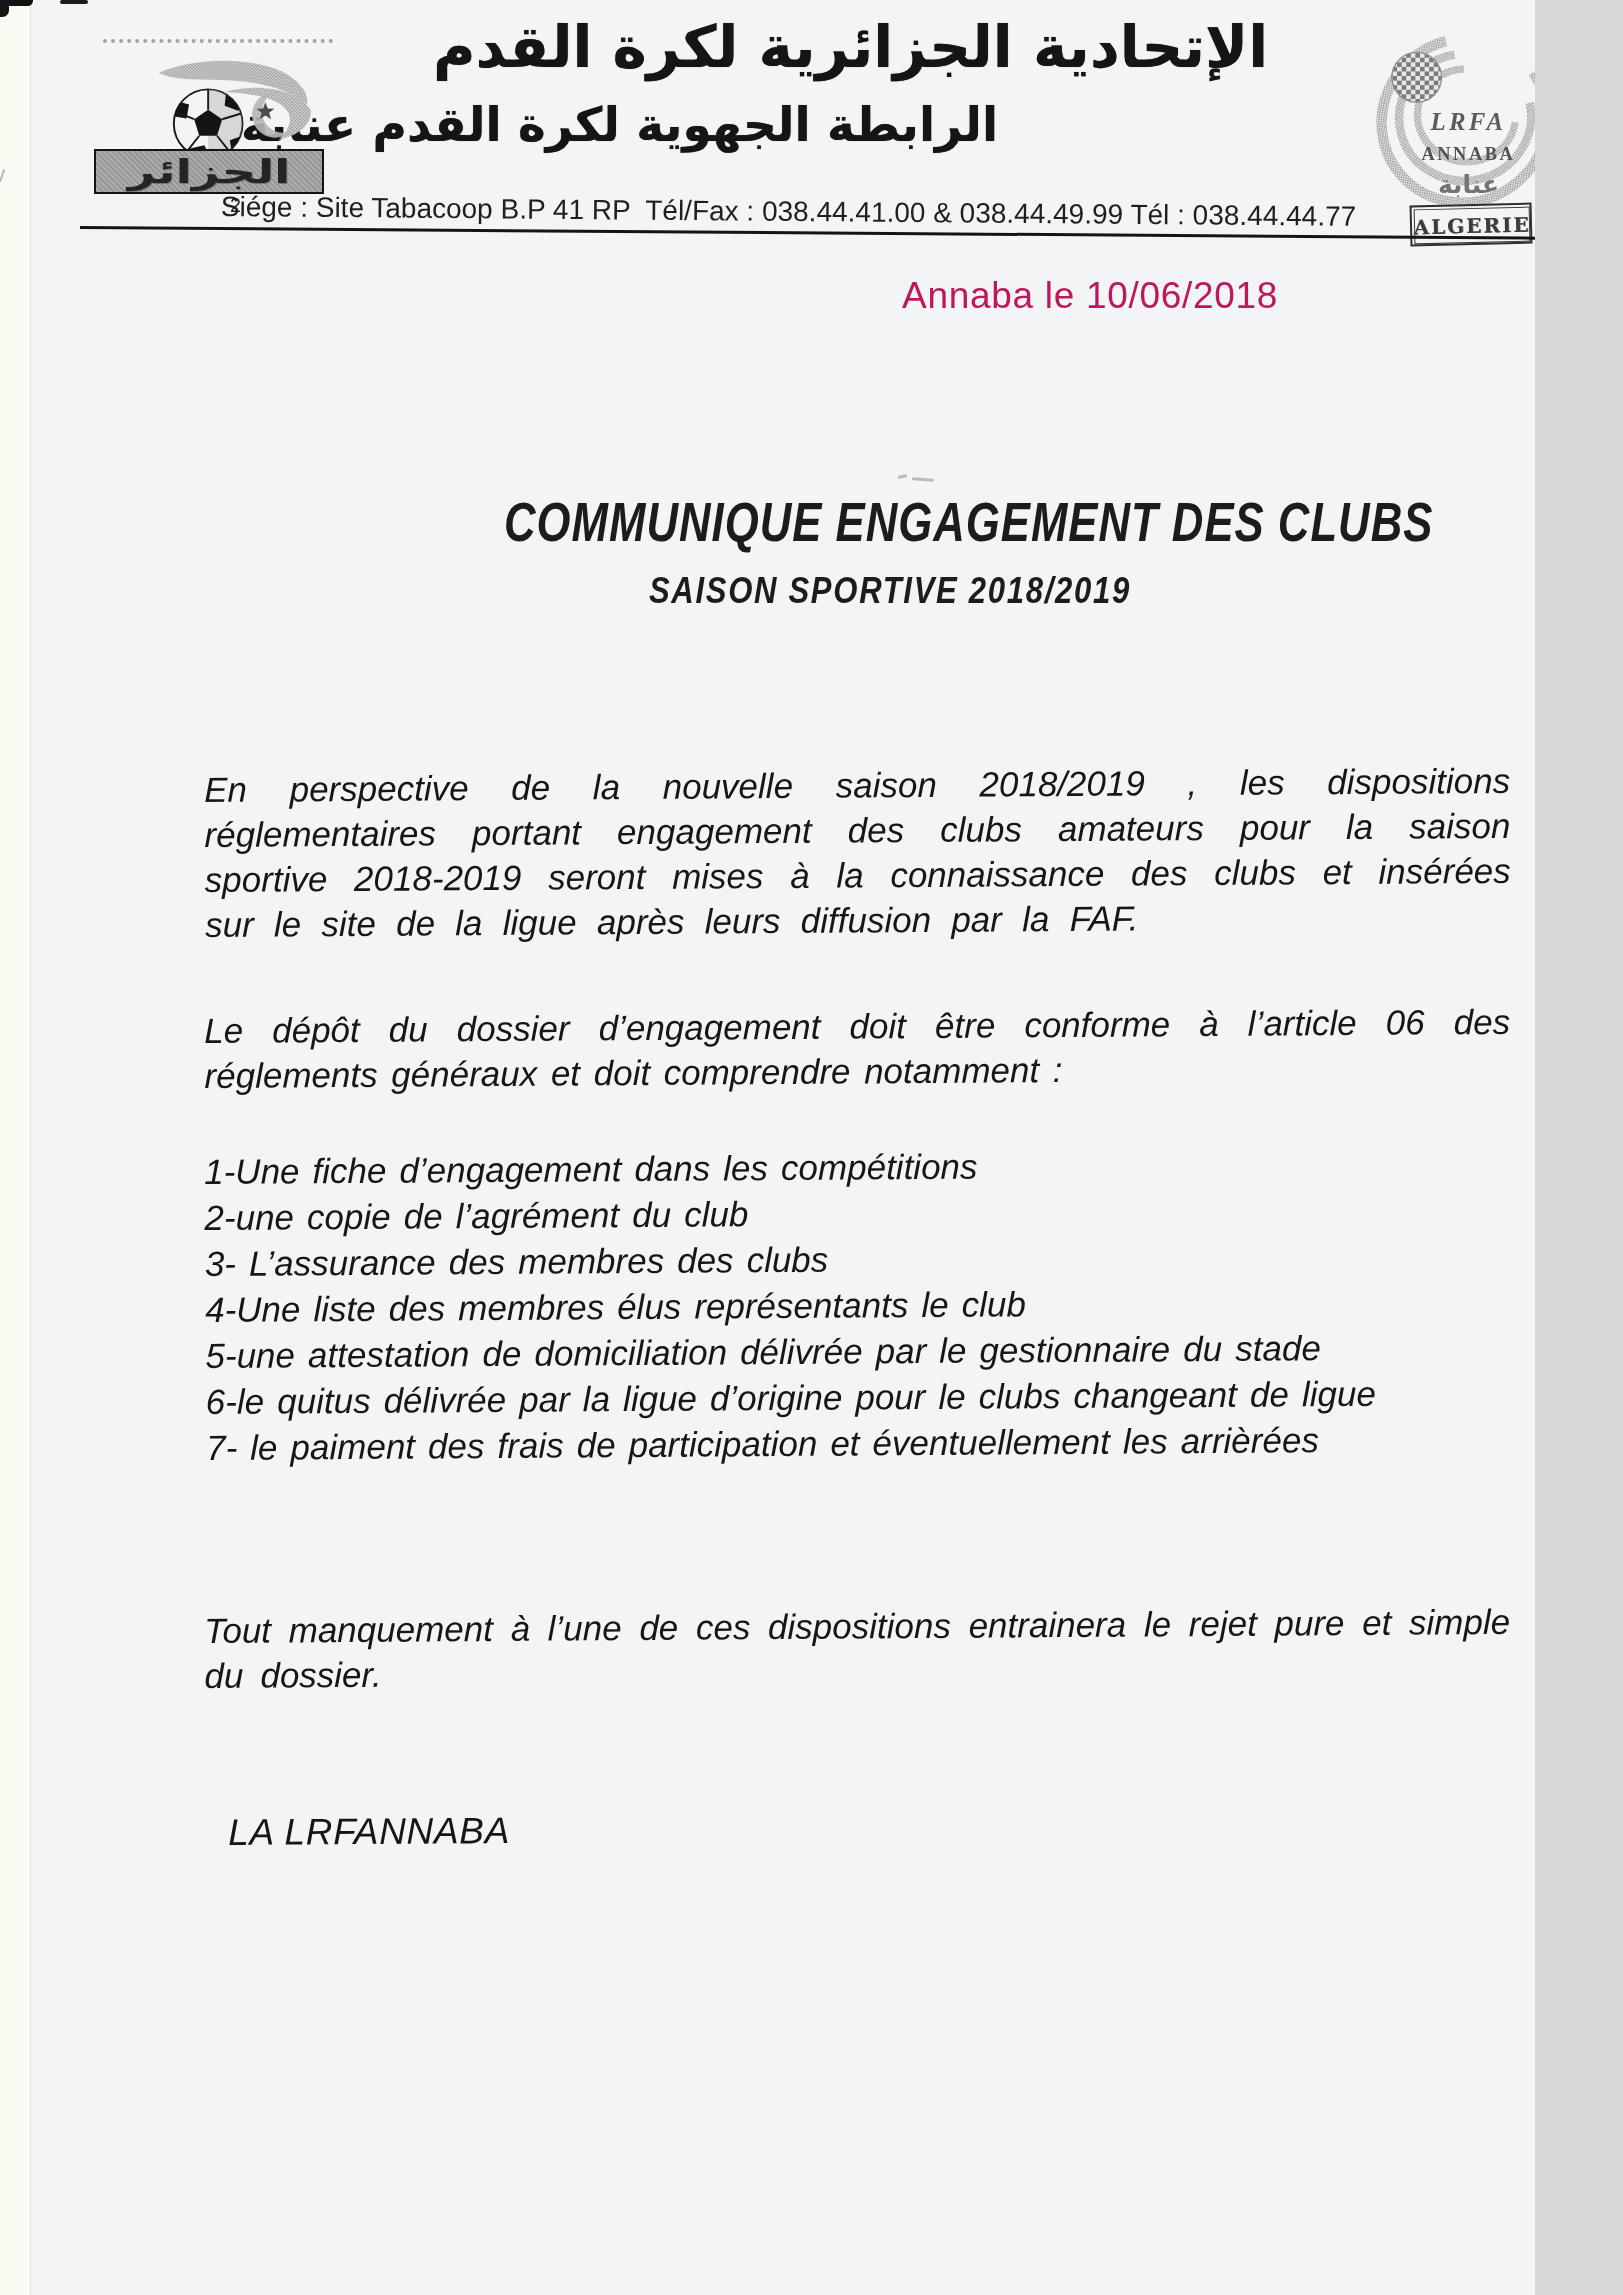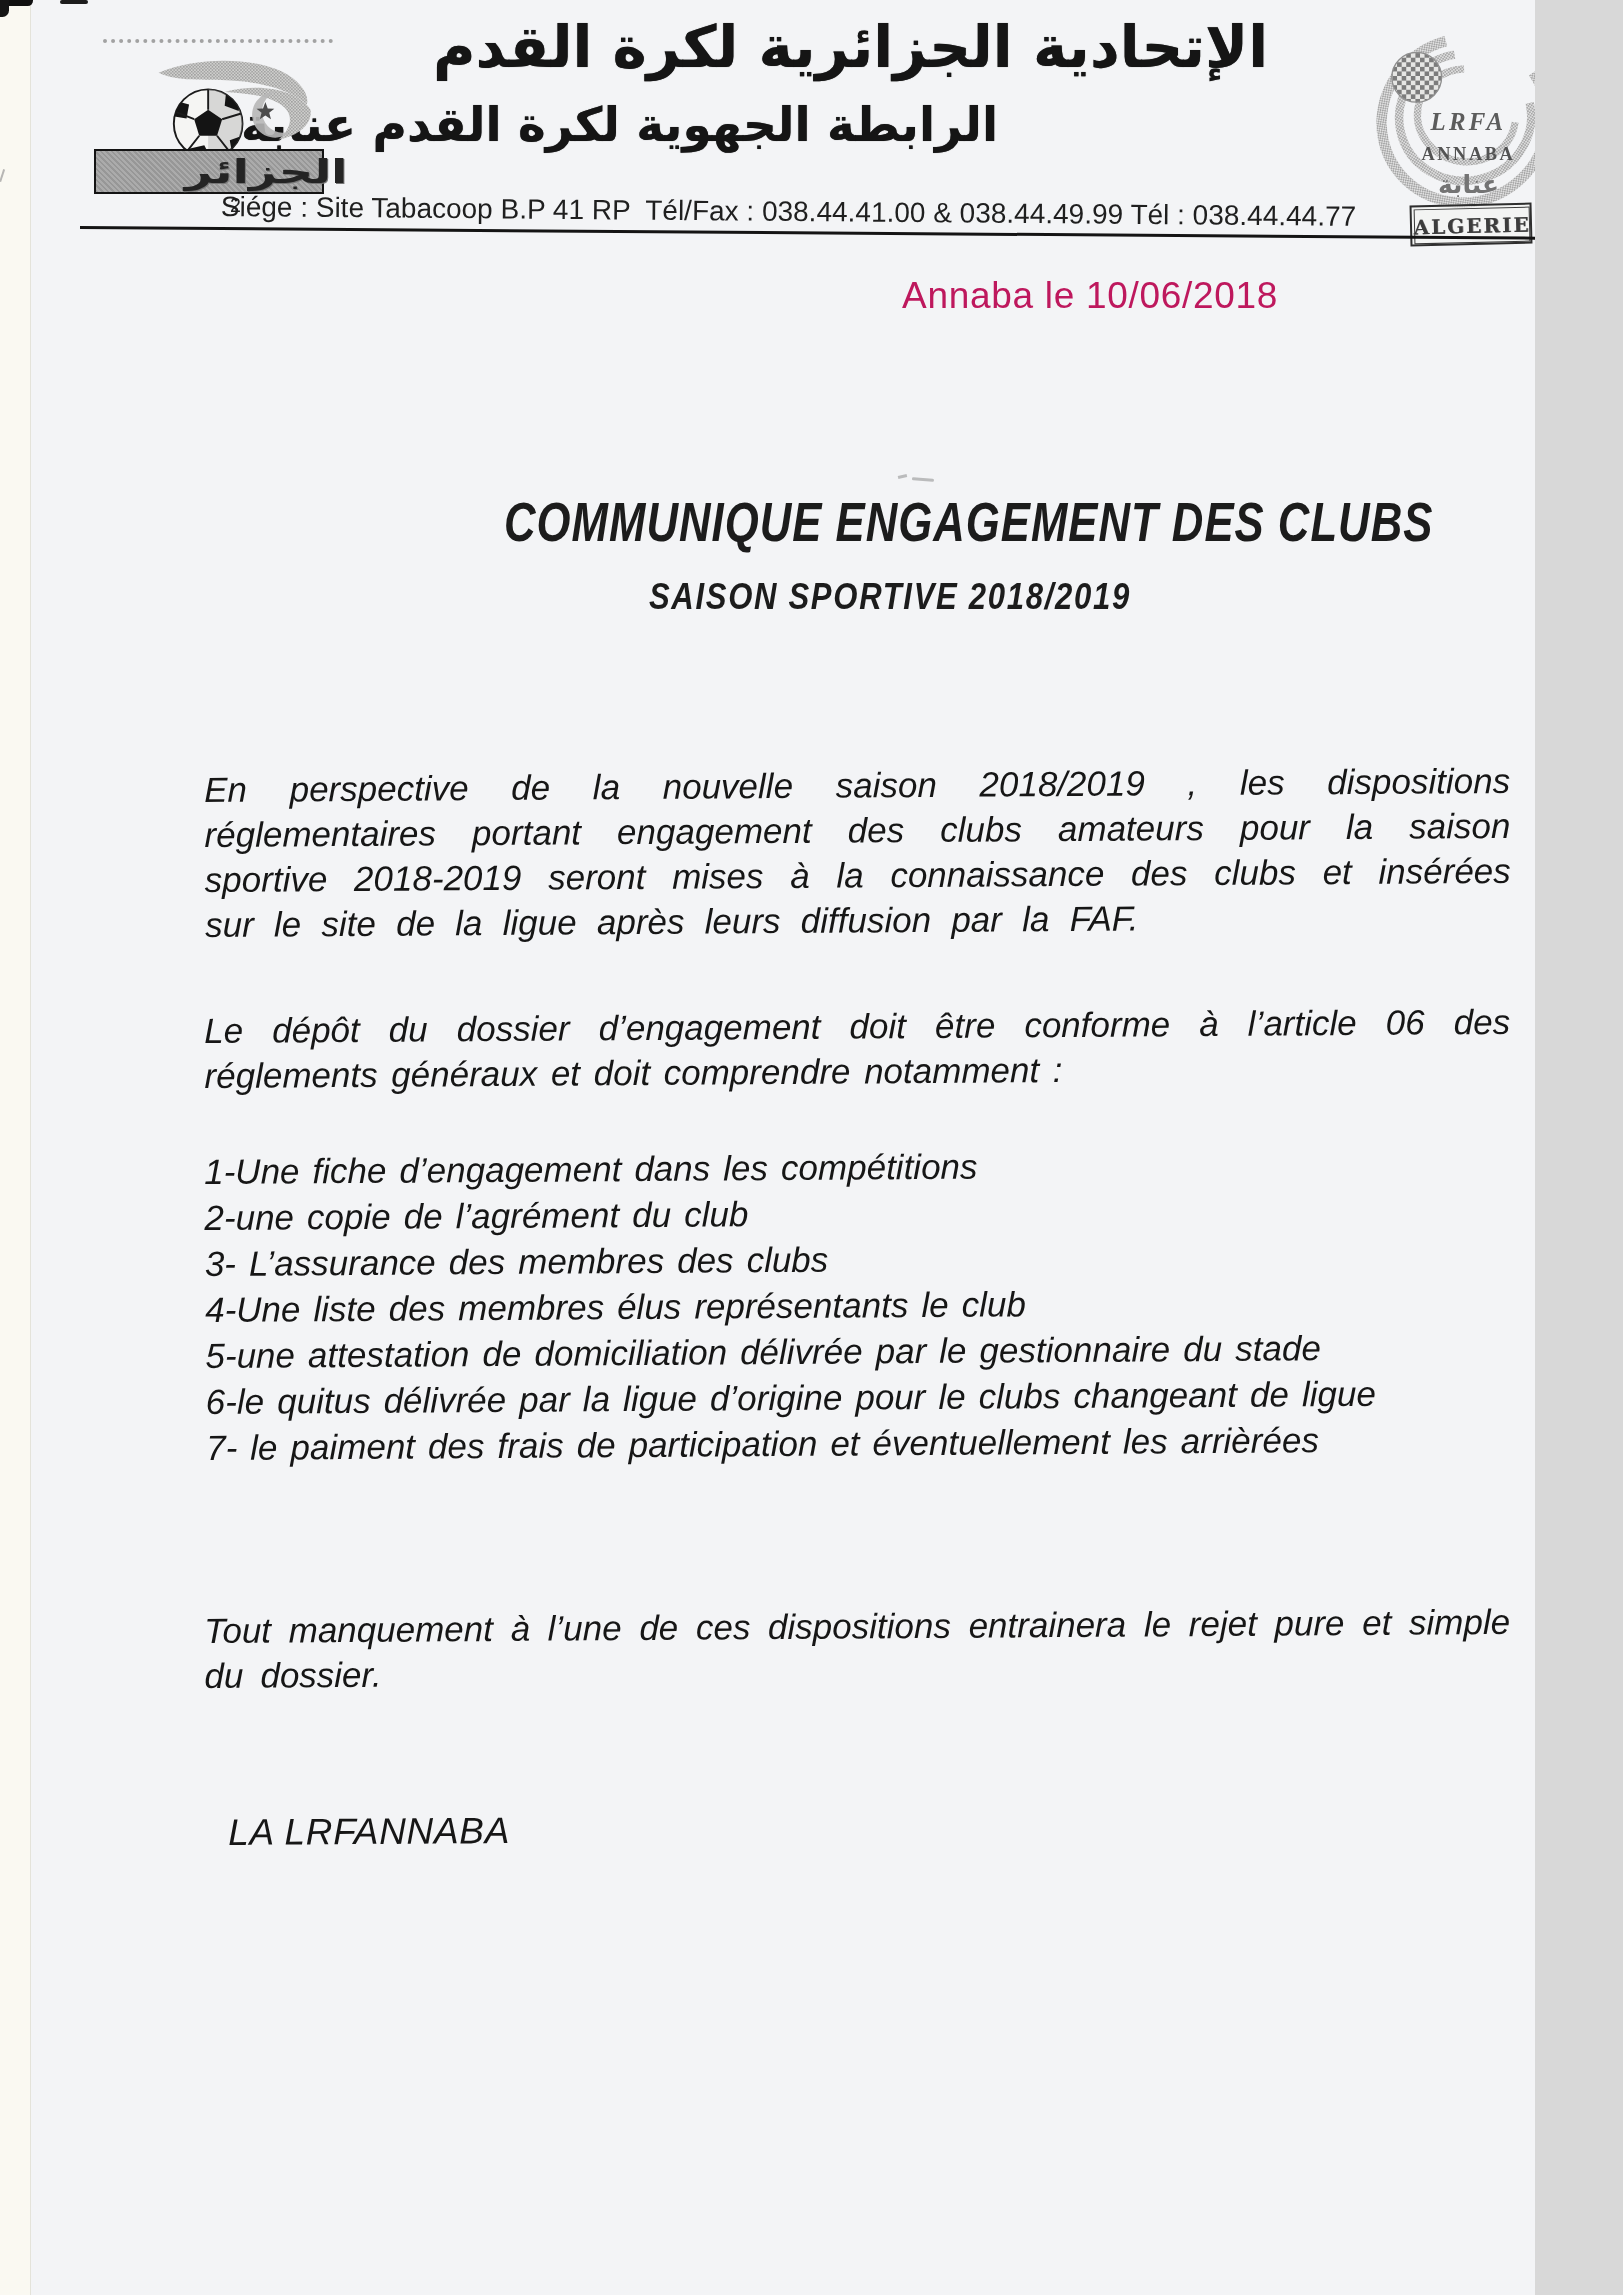--- a/index.html
+++ b/index.html
@@ -24,21 +24,21 @@
   .arabic-l2{
     position:absolute;left:324px;top:89px;width:674px;text-align:center;white-space:nowrap;
     direction:rtl;font-family:"DejaVu Sans",sans-serif;font-weight:bold;font-size:47px;line-height:72px;color:#151515;
     text-shadow:0 0 0.7px #333;
   }
   .halftone-streak{position:absolute;left:103px;top:39px;width:230px;height:0;border-top:4.6px dotted #949494;opacity:.85;}
   .ball-logo{position:absolute;left:149px;top:55px;width:173px;height:124px;filter:blur(0.3px);}
   .plate{
     position:absolute;left:94px;top:149px;width:226px;height:41px;
     background:repeating-linear-gradient(45deg,#979797 0 2px,#ababab 2px 3.9px);
-    border:2.6px solid #131313;display:flex;align-items:center;justify-content:flex-end;
+    border:2.6px solid #131313;display:flex;align-items:center;justify-content:center;
   }
   .plate-text{
     direction:rtl;font-family:"DejaVu Sans",sans-serif;font-weight:bold;font-size:33px;color:#242424;
     transform:scaleX(1.45);text-shadow:0.7px 0.7px 0 #777;
   }
   .page-num{position:absolute;left:230px;top:194px;font-size:19.6px;color:#222;}
   .emblem{position:absolute;left:1365px;top:30px;width:199px;height:185px;filter:blur(0.3px);opacity:.96;}
   .stamp{
     position:absolute;left:1410px;top:204px;width:114px;height:33px;
     border:2px solid #2e2e2e;padding:2px;transform:rotate(-1.4deg);background:rgba(244,244,242,.6);
@@ -62,21 +62,21 @@
   .smudge{position:absolute;left:898px;top:474px;width:46px;height:10.5px;opacity:.55;}
   .smudge i{position:absolute;background:#8d8d8d;display:block;}
   .smudge .s1{left:0;top:1.3px;width:9.2px;height:3.3px;transform:rotate(-12deg);}
   .smudge .s2{left:14.4px;top:3.9px;width:22px;height:2.6px;transform:rotate(4deg);border-radius:1.3px;}
   .title-wrap{position:absolute;left:373px;top:489px;width:1034px;text-align:center;color:#1c1c1c;}
   .title-main{
     display:inline-block;font-style:italic;font-weight:bold;font-size:56px;letter-spacing:1.3px;white-space:nowrap;
     transform:scaleX(0.78);
   }
   .title-sub{
-    display:block;margin-top:22px;
+    display:block;margin-top:16px;
   }
   .title-sub span{
     display:inline-block;font-style:italic;font-weight:bold;font-size:37px;letter-spacing:2px;white-space:nowrap;
     transform:scaleX(0.84);
   }
 
   
   .sect{
     position:absolute;left:204px;width:1306px;
     font-style:italic;font-size:35px;line-height:45px;color:#161616;

